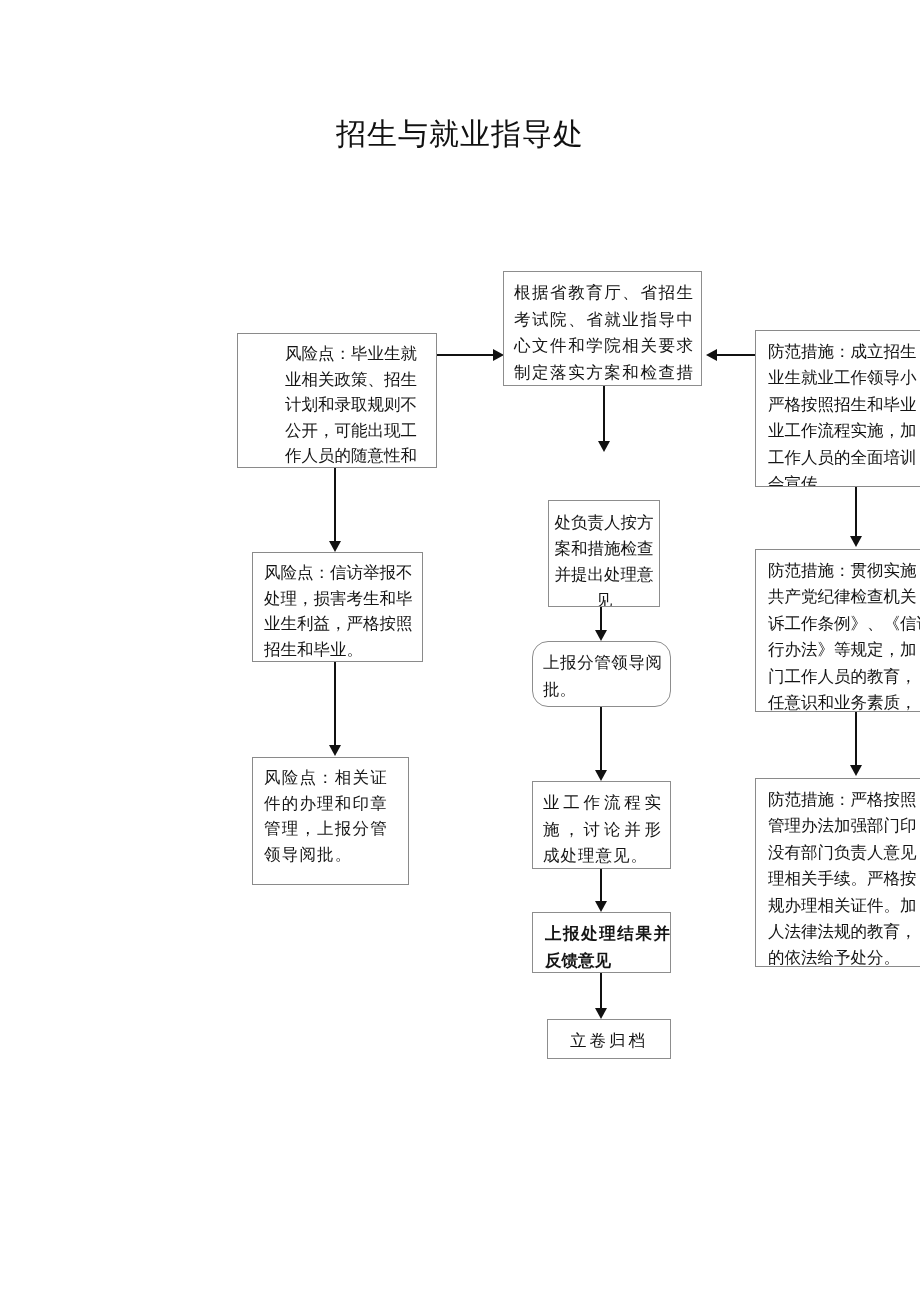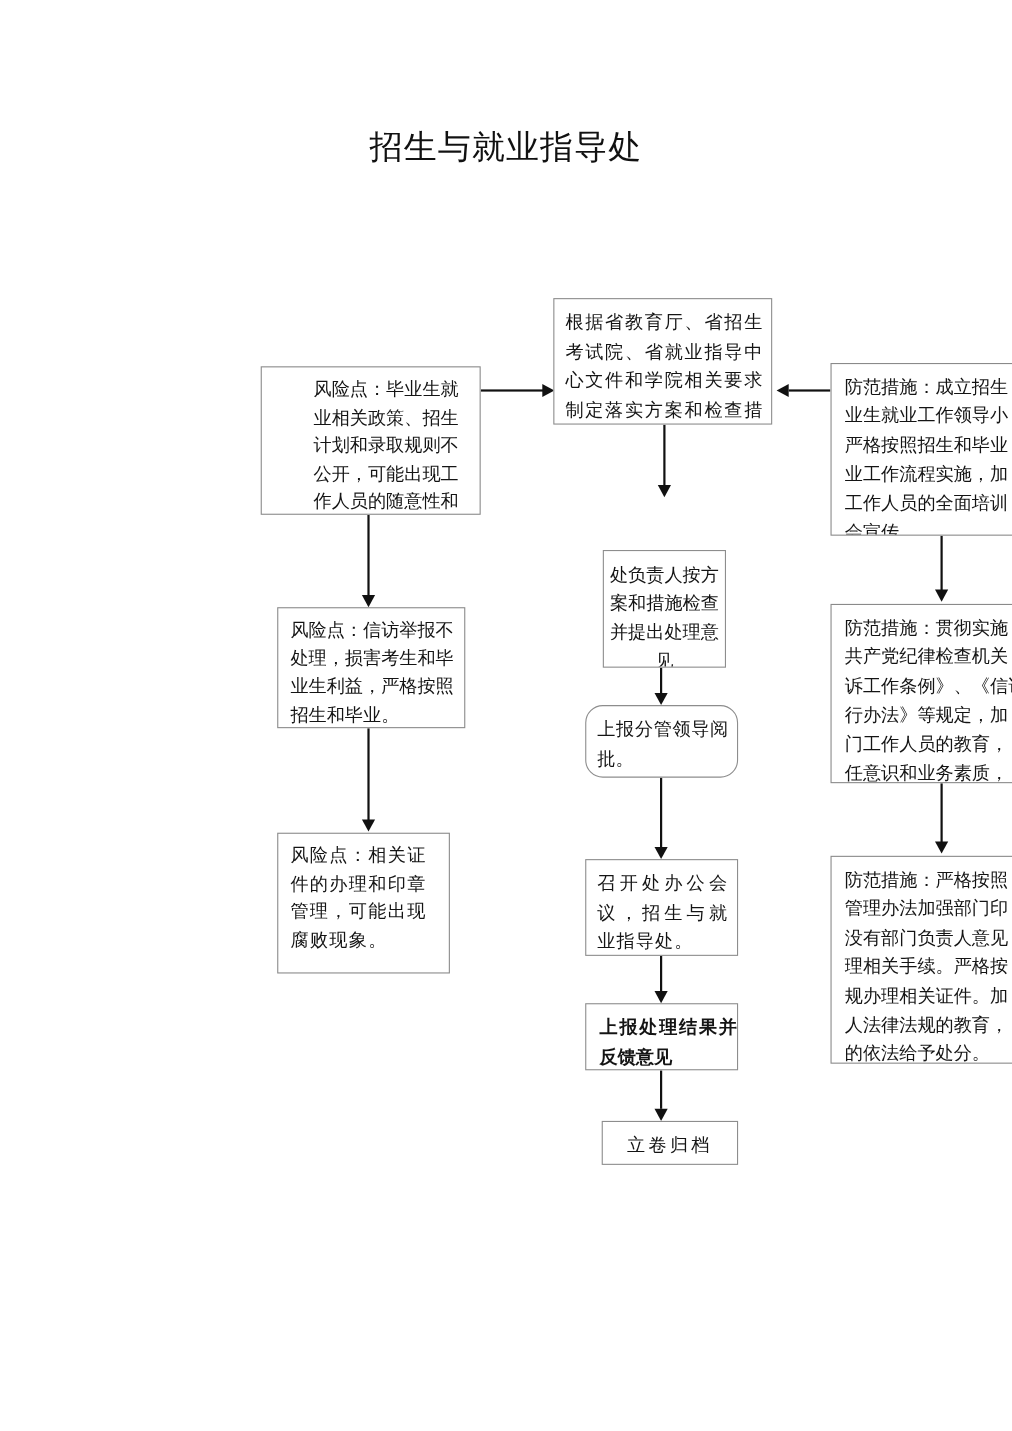--- a/index.html
+++ b/index.html
@@ -174,34 +174,34 @@
   <div class="vline" style="left:855px; top:712px; width:2px; height:55px;"></div>
   <div class="arrow-down" style="left:850px; top:765px;"></div>
 
   <div class="node risk" id="node-risk-1">
     <span class="txt">风险点：毕业生就业相关政策、招生计划和录取规则不公开，可能出现工作人员的随意性和盲目性，造成腐败。</span>
   </div>
   <div class="node risk" id="node-risk-2">
     <span class="txt">风险点：信访举报不处理，损害考生和毕业生利益，严格按照招生和毕业。</span>
   </div>
   <div class="node risk" id="node-risk-3">
-    <span class="txt">风险点：相关证件的办理和印章管理，可能出现腐败现象。</span>
+    <span class="txt">风险点：相关证件的办理和印章管理，上报分管领导阅批。</span>
   </div>
 
   <div class="node proc" id="node-proc-1">
     <span class="txt">根据省教育厅、省招生考试院、省就业指导中心文件和学院相关要求制定落实方案和检查措施。</span>
   </div>
   <div class="node proc centerbox" id="node-proc-2">
     <span class="txt">处负责人按方案和措施检查并提出处理意见</span>
   </div>
   <div class="node proc" id="node-proc-3">
     <span class="txt">上报分管领导阅批。</span>
   </div>
   <div class="node proc" id="node-proc-4">
-    <span class="txt">召开处办公会议，招生与就业指导处。</span>
+    <span class="txt">业工作流程实施，讨论并形成处理意见。</span>
   </div>
   <div class="node proc" id="node-proc-5">
     <span class="txt">上报处理结果并反馈意见</span>
   </div>
   <div class="node proc centerbox" id="node-proc-6">
     <span class="txt">立卷归档</span>
   </div>
 
   <div class="node meas" id="node-meas-1">
     <span class="txt">

